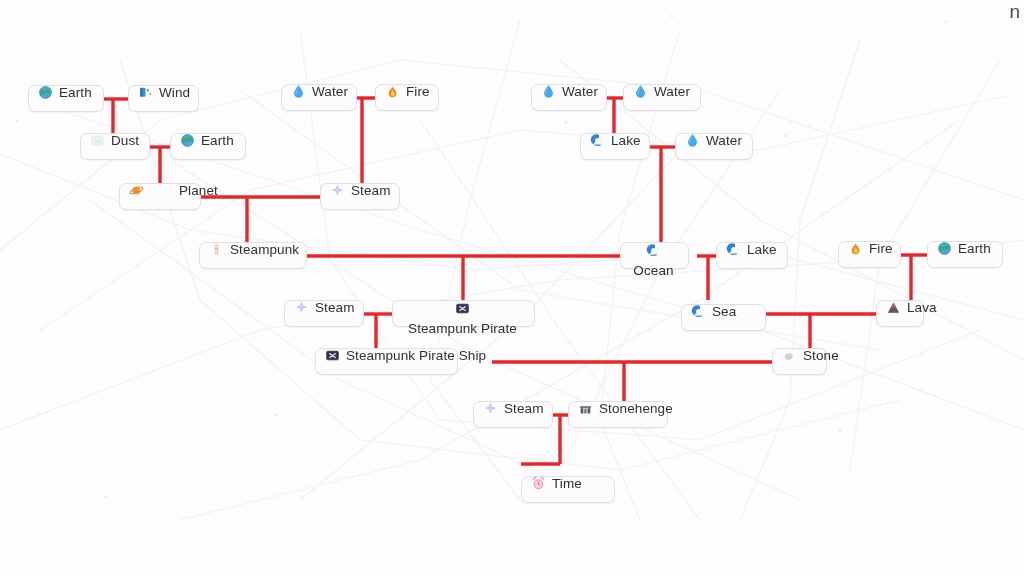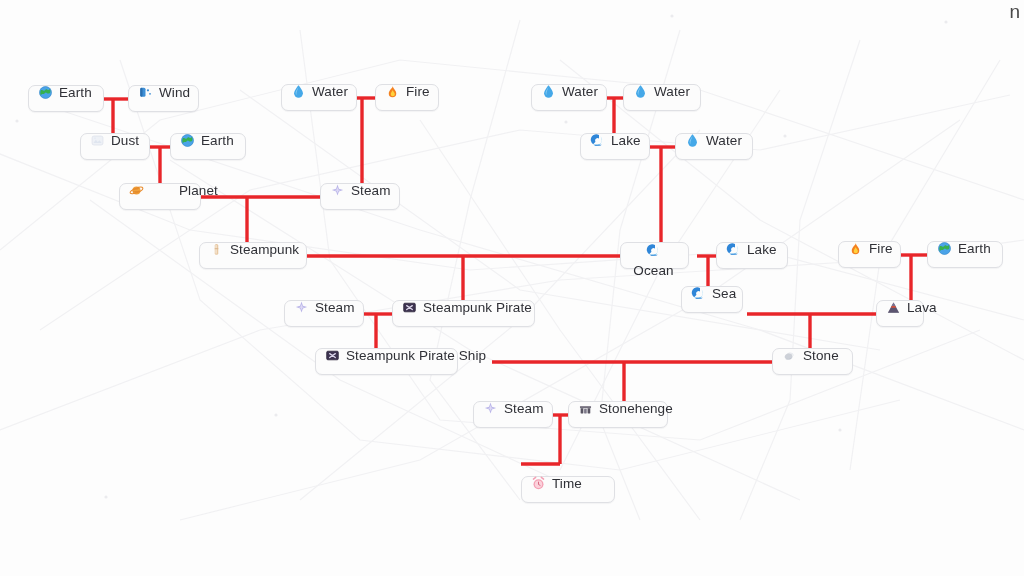--- a/index.html
+++ b/index.html
@@ -289,29 +289,29 @@
         </svg>
         <span class="lbl">Earth</span>
       </div>
       <div class="node" style="left: 284px; top: 300px; width: 80px;">
         <svg class="ico" viewBox="0 0 16 16">
           <path d="M8 1.6 9.5 6 14 7.5 9.5 9 8 13.4 6.5 9 2 7.5 6.5 6z" fill="#b9b4e8"></path>
           <path d="M8 4.2 8.9 6.8 11.4 7.6 8.9 8.3 8 10.8 7.1 8.3 4.6 7.6 7.1 6.8z" fill="#ddd9f5"></path>
         </svg>
         <span class="lbl">Steam</span>
       </div>
-      <div class="node" style="left: 392px; top: 300px; width: 143px;">
+      <div class="node" style="left: 392px; top: 300px; width: 143px; flex-direction: column;">
         <svg class="ico" viewBox="0 0 16 16">
           <rect x="1.8" y="3.4" width="12.4" height="9.2" rx="1.3" fill="#3d3350"></rect>
           <path d="M5 6 11 10.2M11 6 5 10.2" stroke="#ded8ec" stroke-width="1.35" stroke-linecap="round"></path>
           <rect x="1.8" y="3.4" width="12.4" height="9.2" rx="1.3" fill="none" stroke="#2b2439" stroke-width=".8"></rect>
         </svg>
         <span class="lbl">Steampunk Pirate</span>
       </div>
-      <div class="node" style="left: 681px; top: 286px; width: 62px;">
+      <div class="node" style="left: 681px; top: 304px; width: 85px;">
         <svg class="ico" viewBox="0 0 16 16">
           <path d="M9.6 2.2A5.8 5.8 0 0 0 3.4 12l2.5-2.6A2.6 2.6 0 0 1 9.6 5.9z" fill="#2f86d8"></path>
           <path d="M10.6 3.1a5 5 0 0 1 2.3 4.1 5.2 5.2 0 0 1-5 5.2H3.2c2 1.1 4.8 1.2 7 0a5.9 5.9 0 0 0 .4-9.3z" fill="#56b9f0"></path>
           <path d="M4.2 12.4h8.3c-.6.7-1.6 1.1-2.8 1.1H5.6z" fill="#2f86d8"></path>
         </svg>
         <span class="lbl">Sea</span>
       </div>
       <div class="node" style="left: 876px; top: 300px; width: 48px;">
         <svg class="ico" viewBox="0 0 16 16">
           <path d="M8 2.6 13.6 12.9H2.4z" fill="#5c5570"></path>
@@ -322,21 +322,21 @@
         <span class="lbl">Lava</span>
       </div>
       <div class="node" style="left: 315px; top: 348px; width: 143px;">
         <svg class="ico" viewBox="0 0 16 16">
           <rect x="1.8" y="3.4" width="12.4" height="9.2" rx="1.3" fill="#3d3350"></rect>
           <path d="M5 6 11 10.2M11 6 5 10.2" stroke="#ded8ec" stroke-width="1.35" stroke-linecap="round"></path>
           <rect x="1.8" y="3.4" width="12.4" height="9.2" rx="1.3" fill="none" stroke="#2b2439" stroke-width=".8"></rect>
         </svg>
         <span class="lbl">Steampunk Pirate Ship</span>
       </div>
-      <div class="node" style="left: 772px; top: 348px; width: 81px;">
+      <div class="node" style="left: 772px; top: 348px; width: 55px;">
         <svg class="ico" viewBox="0 0 16 16">
           <path d="M3 10.3c-.6-1.6.6-3.4 2.4-4.2 1.6-.7 3.6-.4 4.8.6 1.1 1 1.4 2.5.7 3.6-.8 1.3-2.8 1.9-4.6 1.6-1.5-.2-2.8-.8-3.3-1.6z" fill="#cdd1d8"></path>
           <path d="M6.7 5.2c1.5-.8 3.6-.4 4.8.7.9.8 1.1 1.9.6 2.8-.3-1-1-1.9-2-2.5-1-.6-2.3-.9-3.4-1z" fill="#e4e7ec"></path>
           <path d="M4 11.6c1.8.9 4.5.6 5.9-.6" stroke="#b6bcc6" stroke-width=".7" fill="none"></path>
         </svg>
         <span class="lbl">Stone</span>
       </div>
       <div class="node" style="left: 473px; top: 401px; width: 80px;">
         <svg class="ico" viewBox="0 0 16 16">
           <path d="M8 1.6 9.5 6 14 7.5 9.5 9 8 13.4 6.5 9 2 7.5 6.5 6z" fill="#b9b4e8"></path>

